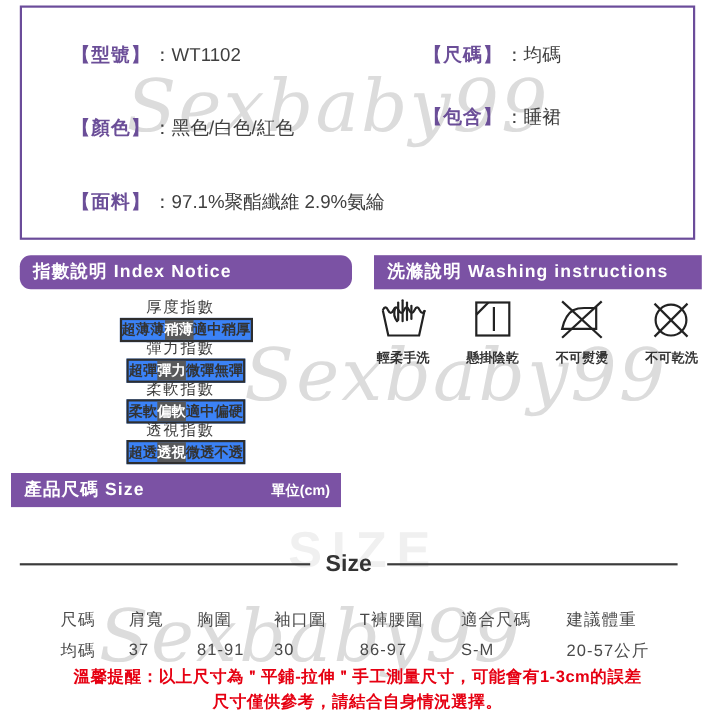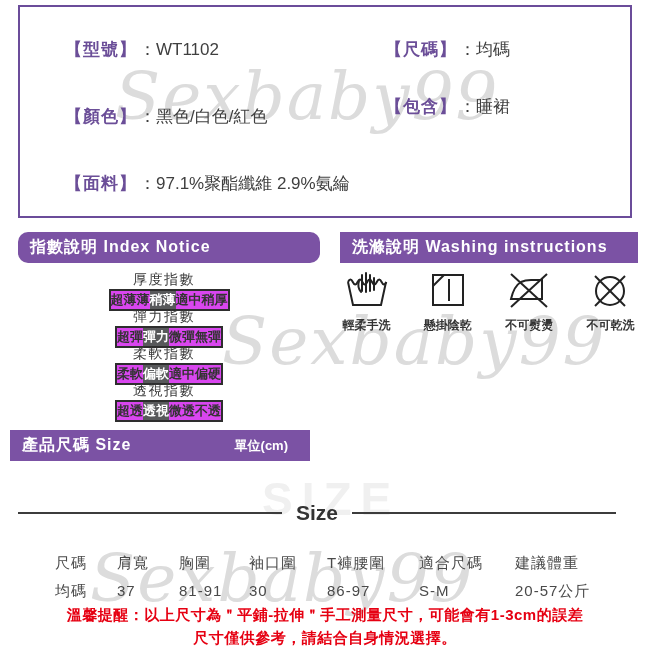--- a/index.html
+++ b/index.html
@@ -14,26 +14,26 @@
   
   .info-box{position:absolute;left:18px;top:5px;width:610px;height:209px;
       border:2px solid #6B4C9A;z-index:1;background:transparent;}
   .field{position:absolute;font-size:17px;white-space:nowrap;}
   .field .lb{color:#6B4E98;font-weight:bold;letter-spacing:1px;}
   .field .val{color:#3F3F3F;margin-left:2px;}
   
   .bar{position:absolute;height:31px;background:#7B52A4;color:#fff;z-index:1;
       display:flex;align-items:center;justify-content:space-between;}
   .bar-title{font-size:16px;font-weight:bold;padding-left:12px;letter-spacing:1px;white-space:nowrap;}
-  .bar-unit{font-size:13px;font-weight:bold;padding-right:22px;white-space:nowrap;}
+  .bar-unit{font-size:13px;font-weight:bold;padding-right:10px;white-space:nowrap;}
   
   .idx-rows{position:absolute;left:18px;top:271px;width:302px;z-index:1;}
   .idx-row{display:flex;align-items:center;margin-bottom:13px;height:24px;flex-direction:column;}
   .idx-label{width:72px;font-size:14px;color:#3A3A3A;letter-spacing:1.5px;white-space:nowrap;}
-  .idx-box{flex:1;display:flex;border:2px solid #2E2E2E;height:20px;background:#d946ef;}
+  .idx-box{flex:1;display:flex;border:2px solid #2E2E2E;height:20px;background:#3b82f6;}
   .opt{flex:1;display:flex;align-items:center;justify-content:center;
       font-size:13px;font-weight:bold;color:#333;white-space:nowrap;}
   .opt.narrow{flex:0.75;}
   .opt.sel{background:#58595B;color:#fff;}
   
   .wash-row{position:absolute;left:338px;top:267px;width:301px;z-index:1;
       display:flex;justify-content:space-between;}
   .wash-item{display:flex;flex-direction:column;align-items:center;width:57px;}
   .wash-item svg{width:46px;height:46px;display:block;}
   .wash-label{font-size:12px;color:#333;margin-top:4px;white-space:nowrap;font-weight:bold;}

